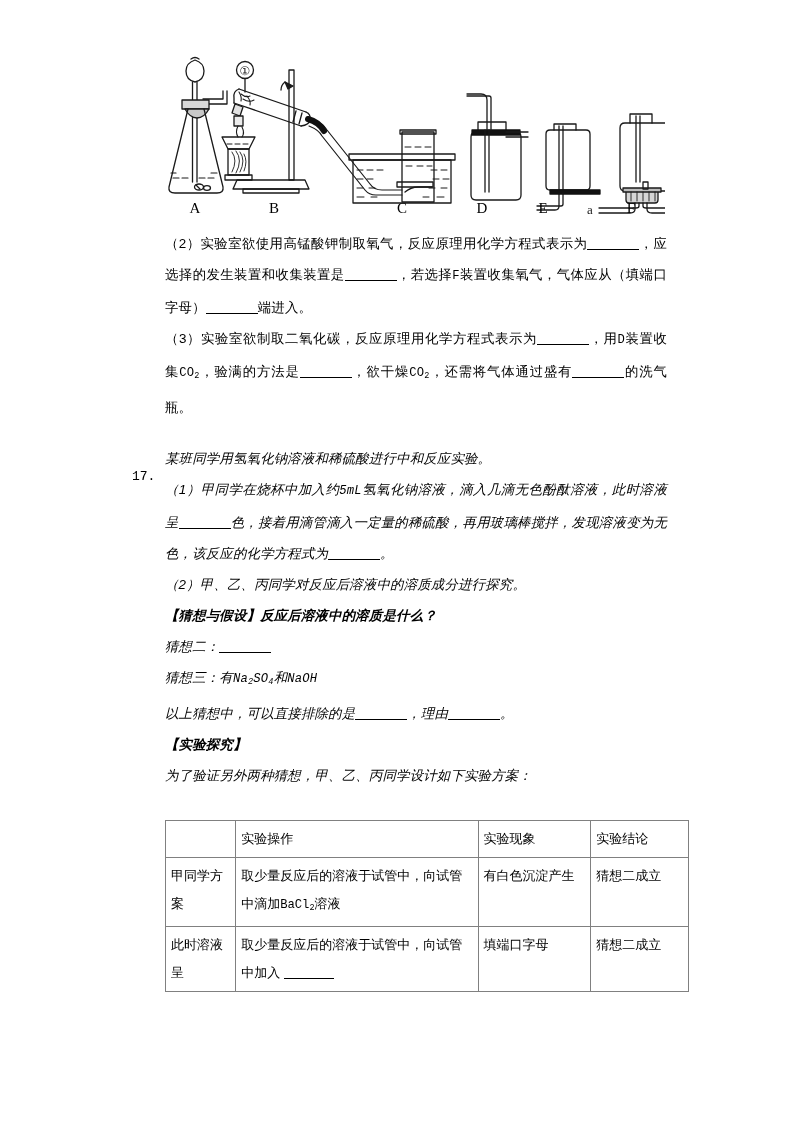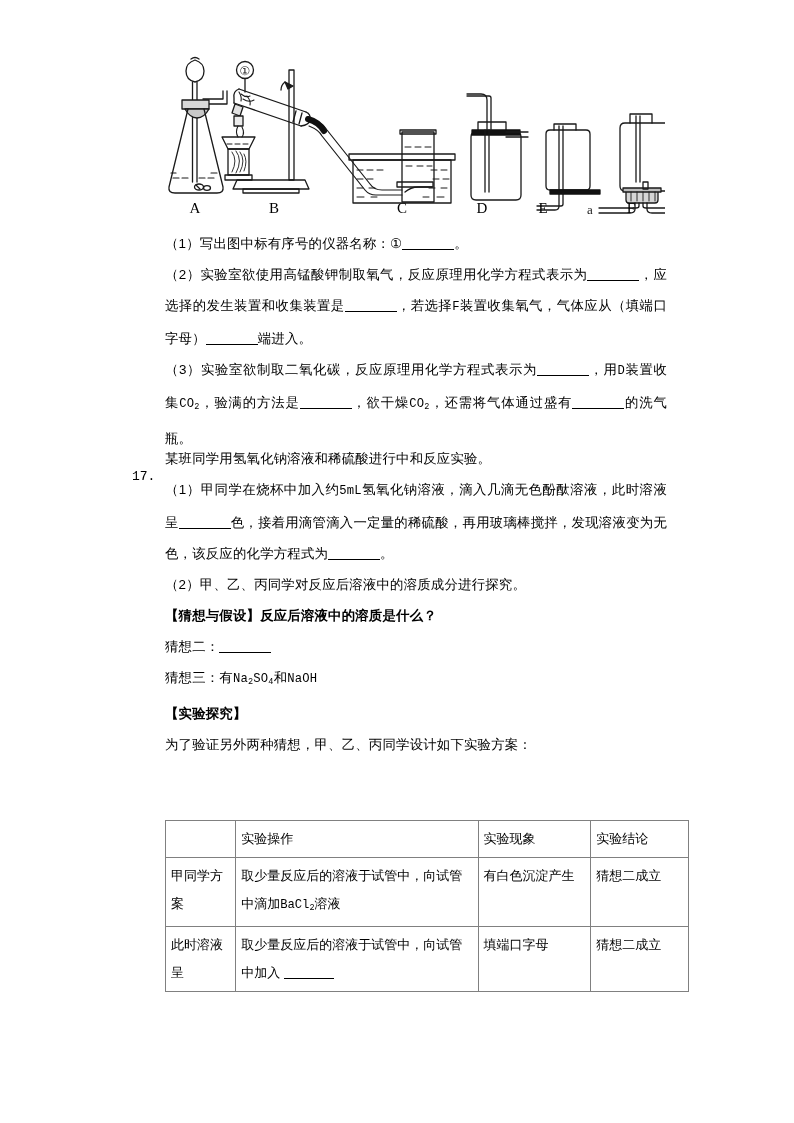--- a/index.html
+++ b/index.html
@@ -75,20 +75,21 @@
     top: 18px;
     font-family: "Liberation Mono", "DejaVu Sans Mono", monospace;
     font-size: 13px;
     line-height: 31px;
   }
   .q-body {
     position: absolute;
     left: 33px;
     top: 0px;
     width: 502px;
+    font-style: italic;
   }
 
   .mono {
     font-family: "Liberation Mono", "DejaVu Sans Mono", monospace;
     font-size: 12.2px;
   }
   .serif {
     font-family: "Liberation Serif", "DejaVu Serif", serif;
   }
   sub {
@@ -352,23 +353,20 @@
     <span class="fig-label" style="left:15px;">A</span>
     <span class="fig-label" style="left:94px;">B</span>
     <span class="fig-label" style="left:222px;">C</span>
     <span class="fig-label" style="left:302px;">D</span>
     <span class="fig-label" style="left:363px;">E</span>
     <span class="fig-label" style="left:451px;">F</span>
   </div>
 
   <div class="body-text">
 
-    <p class="para">
-      <span>（1）写出图中标有序号的仪器名称：</span><span class="serif">①</span><span class="blank blank-md"></span><span>。</span>
-    </p>
 
     <p class="para">
       <span>（2）实验室欲使用高锰酸钾制取氧气，反应原理用化学方程式表示为</span><span class="blank blank-md"></span><span>，应选择的发生装置和收集装置是</span><span class="blank blank-md"></span><span>，若选择</span><span class="mono">F</span><span>装置收集氧气，气体应从（填端口字母）</span><span class="blank blank-md"></span><span>端进入。</span>
     </p>
 
     <p class="para">
       <span>（3）实验室欲制取二氧化碳，反应原理用化学方程式表示为</span><span class="blank blank-md"></span><span>，用</span><span class="mono">D</span><span>装置收集</span><span class="mono"><span>CO</span><sub>2</sub></span><span>，验满的方法是</span><span class="blank blank-md"></span><span>，欲干燥</span><span class="mono"><span>CO</span><sub>2</sub></span><span>，还需将气体通过盛有</span><span class="blank blank-md"></span><span>的洗气瓶。</span>
     </p>
   </div>
 
@@ -389,20 +387,23 @@
 
 
       <p class="para">
         <span>猜想二：</span><span class="blank blank-md"></span>
       </p>
 
       <p class="para">
         <span>猜想三：有</span><span class="mono">Na<sub>2</sub>SO<sub>4</sub></span><span>和</span><span class="mono">NaOH</span>
       </p>
 
+      <p class="para">
+        <span>以上猜想中，可以直接排除的是</span><span class="blank blank-md"></span><span>，理由</span><span class="blank blank-md"></span><span>。</span>
+      </p>
 
       <p class="para bold-head">【实验探究】</p>
 
       <p class="para">为了验证另外两种猜想，甲、乙、丙同学设计如下实验方案：</p>
     </div>
   </div>
 
   <table class="exp-table">
     <colgroup>
       <col class="col-who">

